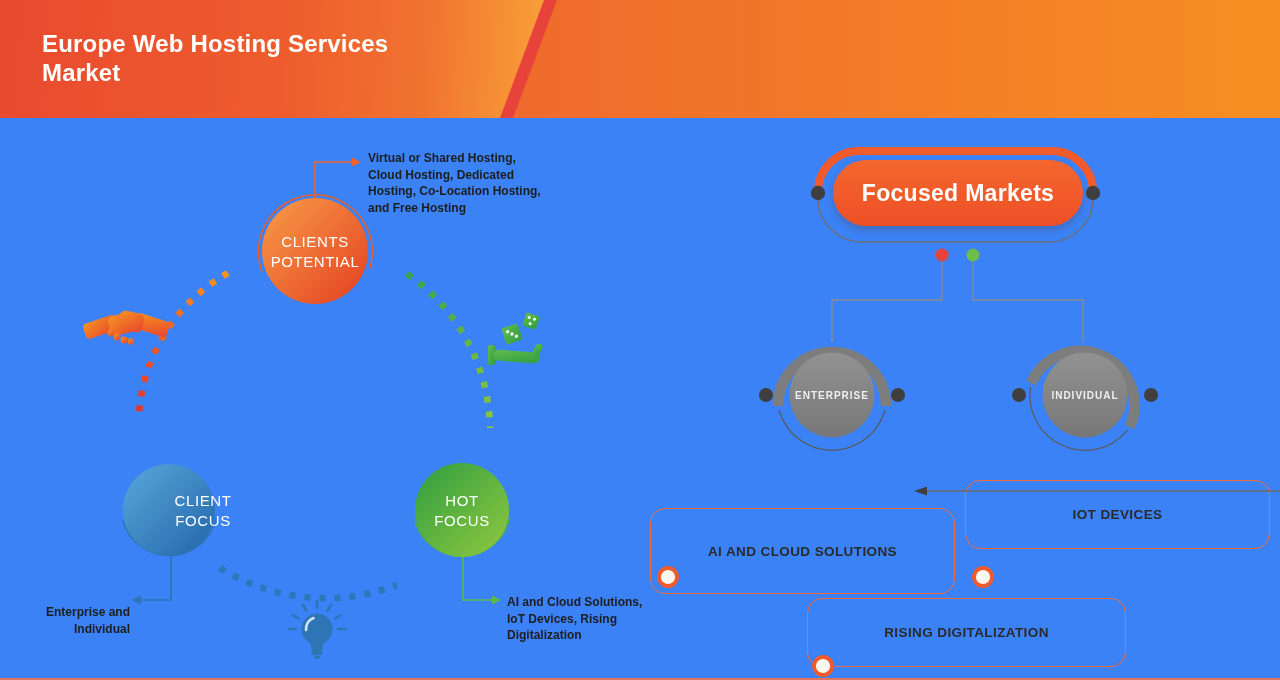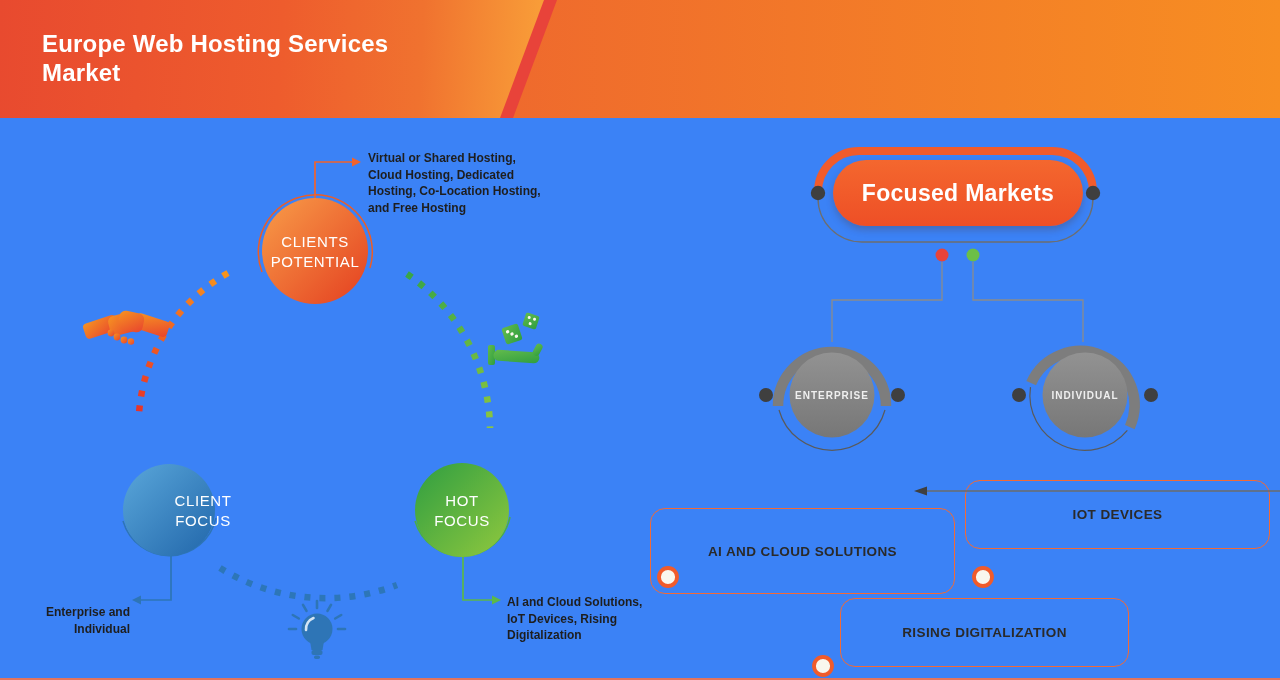--- a/index.html
+++ b/index.html
@@ -19,21 +19,21 @@
             font-weight:700; letter-spacing:.2px; white-space:pre-line; }
   .hdr p { position:absolute; left:575px; top:23px; width:700px; color:#fdfdfd; font-size:20.5px;
            line-height:1.42; font-weight:400; white-space:pre-line; }
 
   
   .opp-box { position:absolute; border:1.6px solid #f26a36; border-radius:15px;
              display:flex; align-items:center; justify-content:center; }
   .opp-box span { font-size:13.5px; font-weight:700; color:#2a2a2a; letter-spacing:.4px; }
   .box-ai   { left:650px; top:508px; width:305px; height:86px; }
   .box-iot  { left:965px; top:480px; width:305px; height:69px; }
-  .box-rd   { left:840px; top:598px; width:289px; height:69px; }
+  .box-rd   { left:807px; top:598px; width:319px; height:69px; }
 
   
   svg.art { position:absolute; left:0; top:118px; width:1280px; height:562px; pointer-events:none; }
   .dotted { fill:none; stroke-width:6.5; stroke-dasharray:6 9; }
   .thin-arc { fill:none; stroke-width:1.5; }
   .conn { fill:none; stroke-width:1.7; }
 
   
   .circle-label { position:absolute; transform:translate(-50%,-50%); color:#fff; text-align:center;
                   font-size:15px; letter-spacing:.6px; line-height:1.3; white-space:pre-line; font-weight:400; }

